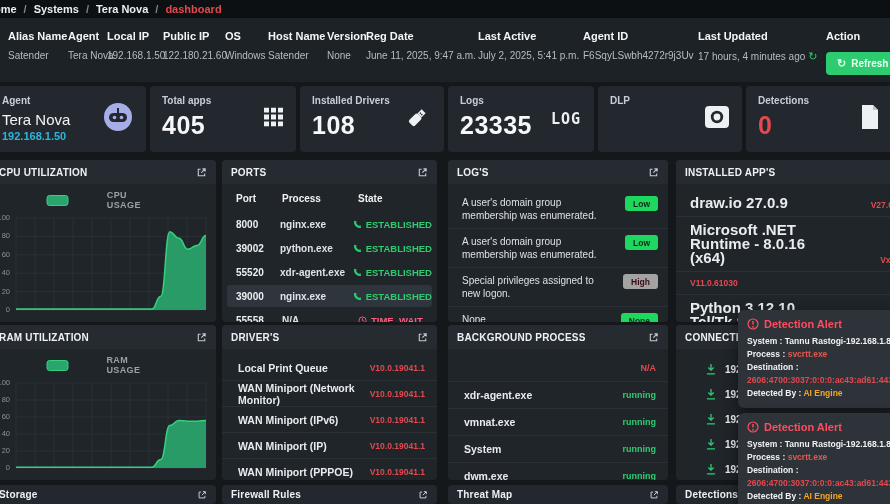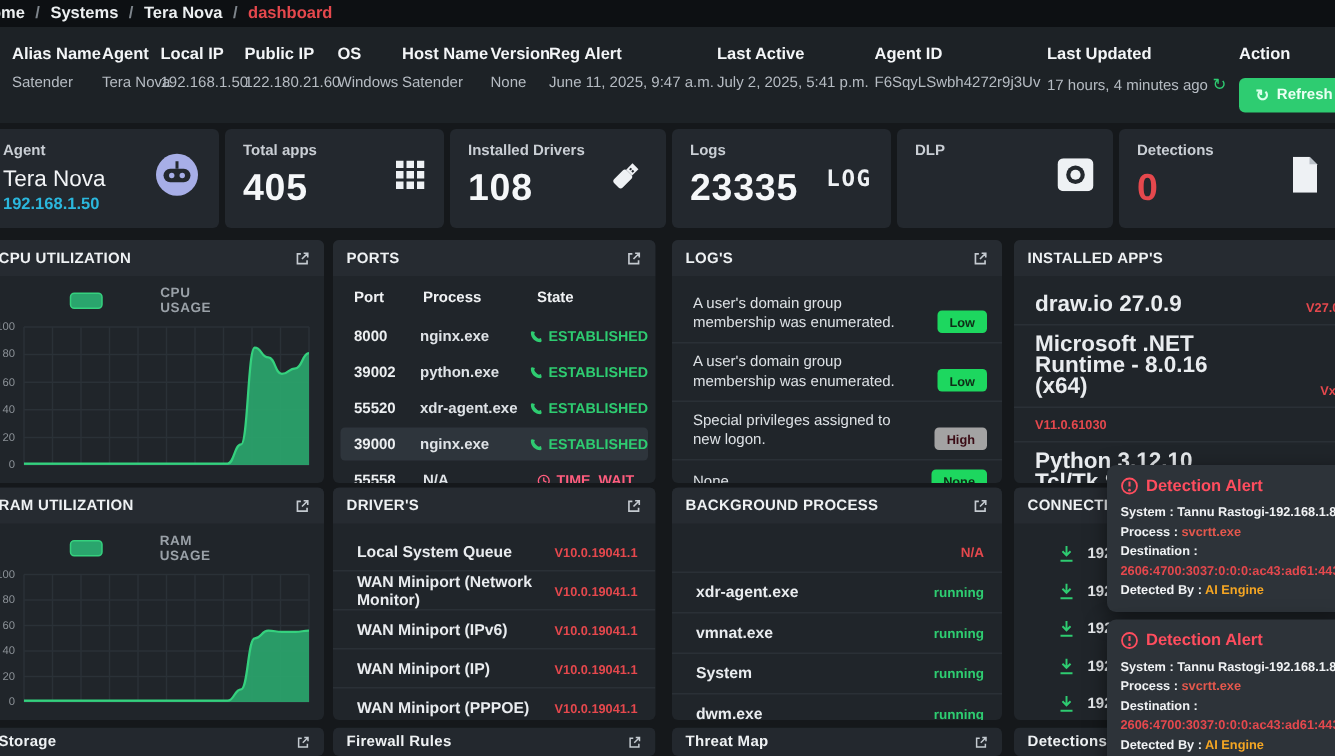--- a/index.html
+++ b/index.html
@@ -69,21 +69,21 @@
   .rows{margin-top:6px;}
   .brow{display:flex;justify-content:space-between;align-items:center;padding:0 12px 0 16px;height:26px;
         border-bottom:1px solid #2a3036;font-size:10.5px;font-weight:bold;color:#e9ecef;}
   .bstat{font-size:9px;font-weight:bold;}
   .bstat.running{color:#2ecc71;} .bstat.na{color:#e5484d;}
   .arow{display:flex;justify-content:space-between;align-items:flex-end;gap:8px;
         padding:6px 10px 6px 14px;border-bottom:1px solid #2a3036;}
   .arow .an{font-size:15px;font-weight:bold;color:#e9ecef;line-height:14px;max-width:150px;}
 
   
-  .lrow{display:flex;justify-content:space-between;align-items:flex-end;gap:8px;
+  .lrow{display:flex;justify-content:space-between;align-items:flex-start;gap:8px;
         padding:6px 10px 6px 14px;border-bottom:1px solid #2a3036;}
   .ltxt{font-size:10px;color:#dde1e5;line-height:13px;max-width:142px;}
   .badge{font-size:8.5px;font-weight:bold;padding:2.5px 8px;border-radius:3px;white-space:nowrap;}
   .b-low,.b-none{background:#1dd75f;color:#0e2d17;}
   .b-high{background:#a3a3a3;color:#3a0b14;}
 
   
   .crow{display:flex;align-items:center;gap:9px;padding-left:30px;height:25px;}
   .cip{font-size:10px;font-weight:bold;color:#e9ecef;}
 
@@ -132,21 +132,21 @@
       </div>
     <div class="fld" style="left:278px">
         <div class="fl">Host Name</div>
         <div class="fv">Satender</div>
       </div>
     <div class="fld" style="left:337px">
         <div class="fl">Version</div>
         <div class="fv">None</div>
       </div>
     <div class="fld" style="left:376px">
-        <div class="fl">Reg Alert</div>
+        <div class="fl">Reg Date</div>
         <div class="fv">June 11, 2025, 9:47 a.m.</div>
       </div>
     <div class="fld" style="left:488px">
         <div class="fl">Last Active</div>
         <div class="fv">July 2, 2025, 5:41 p.m.</div>
       </div>
     <div class="fld" style="left:593px">
         <div class="fl">Agent ID</div>
         <div class="fv">F6SqyLSwbh4272r9j3Uv</div>
       </div>
@@ -454,21 +454,21 @@
       <span class="xic">
           <svg width="11" height="11" viewBox="0 0 12 12">
             <path d="M5 2.5H2.5v7h7V7" fill="none" stroke="#c4cad0" stroke-width="1.2"></path>
             <path d="M7 2h3v3M9.8 2.2 5.8 6.2" fill="none" stroke="#c4cad0" stroke-width="1.2"></path>
           </svg>
         </span>
     </div>
     <div class="pb">
         <div class="rows">
       <div class="drow">
-            <span class="dn">Local System Queue</span>
+            <span class="dn">Local Print Queue</span>
             <span class="dver">V10.0.19041.1</span>
           </div>
       <div class="drow">
             <span class="dn">WAN Miniport (Network Monitor)</span>
             <span class="dver">V10.0.19041.1</span>
           </div>
       <div class="drow">
             <span class="dn">WAN Miniport (IPv6)</span>
             <span class="dver">V10.0.19041.1</span>
           </div>

